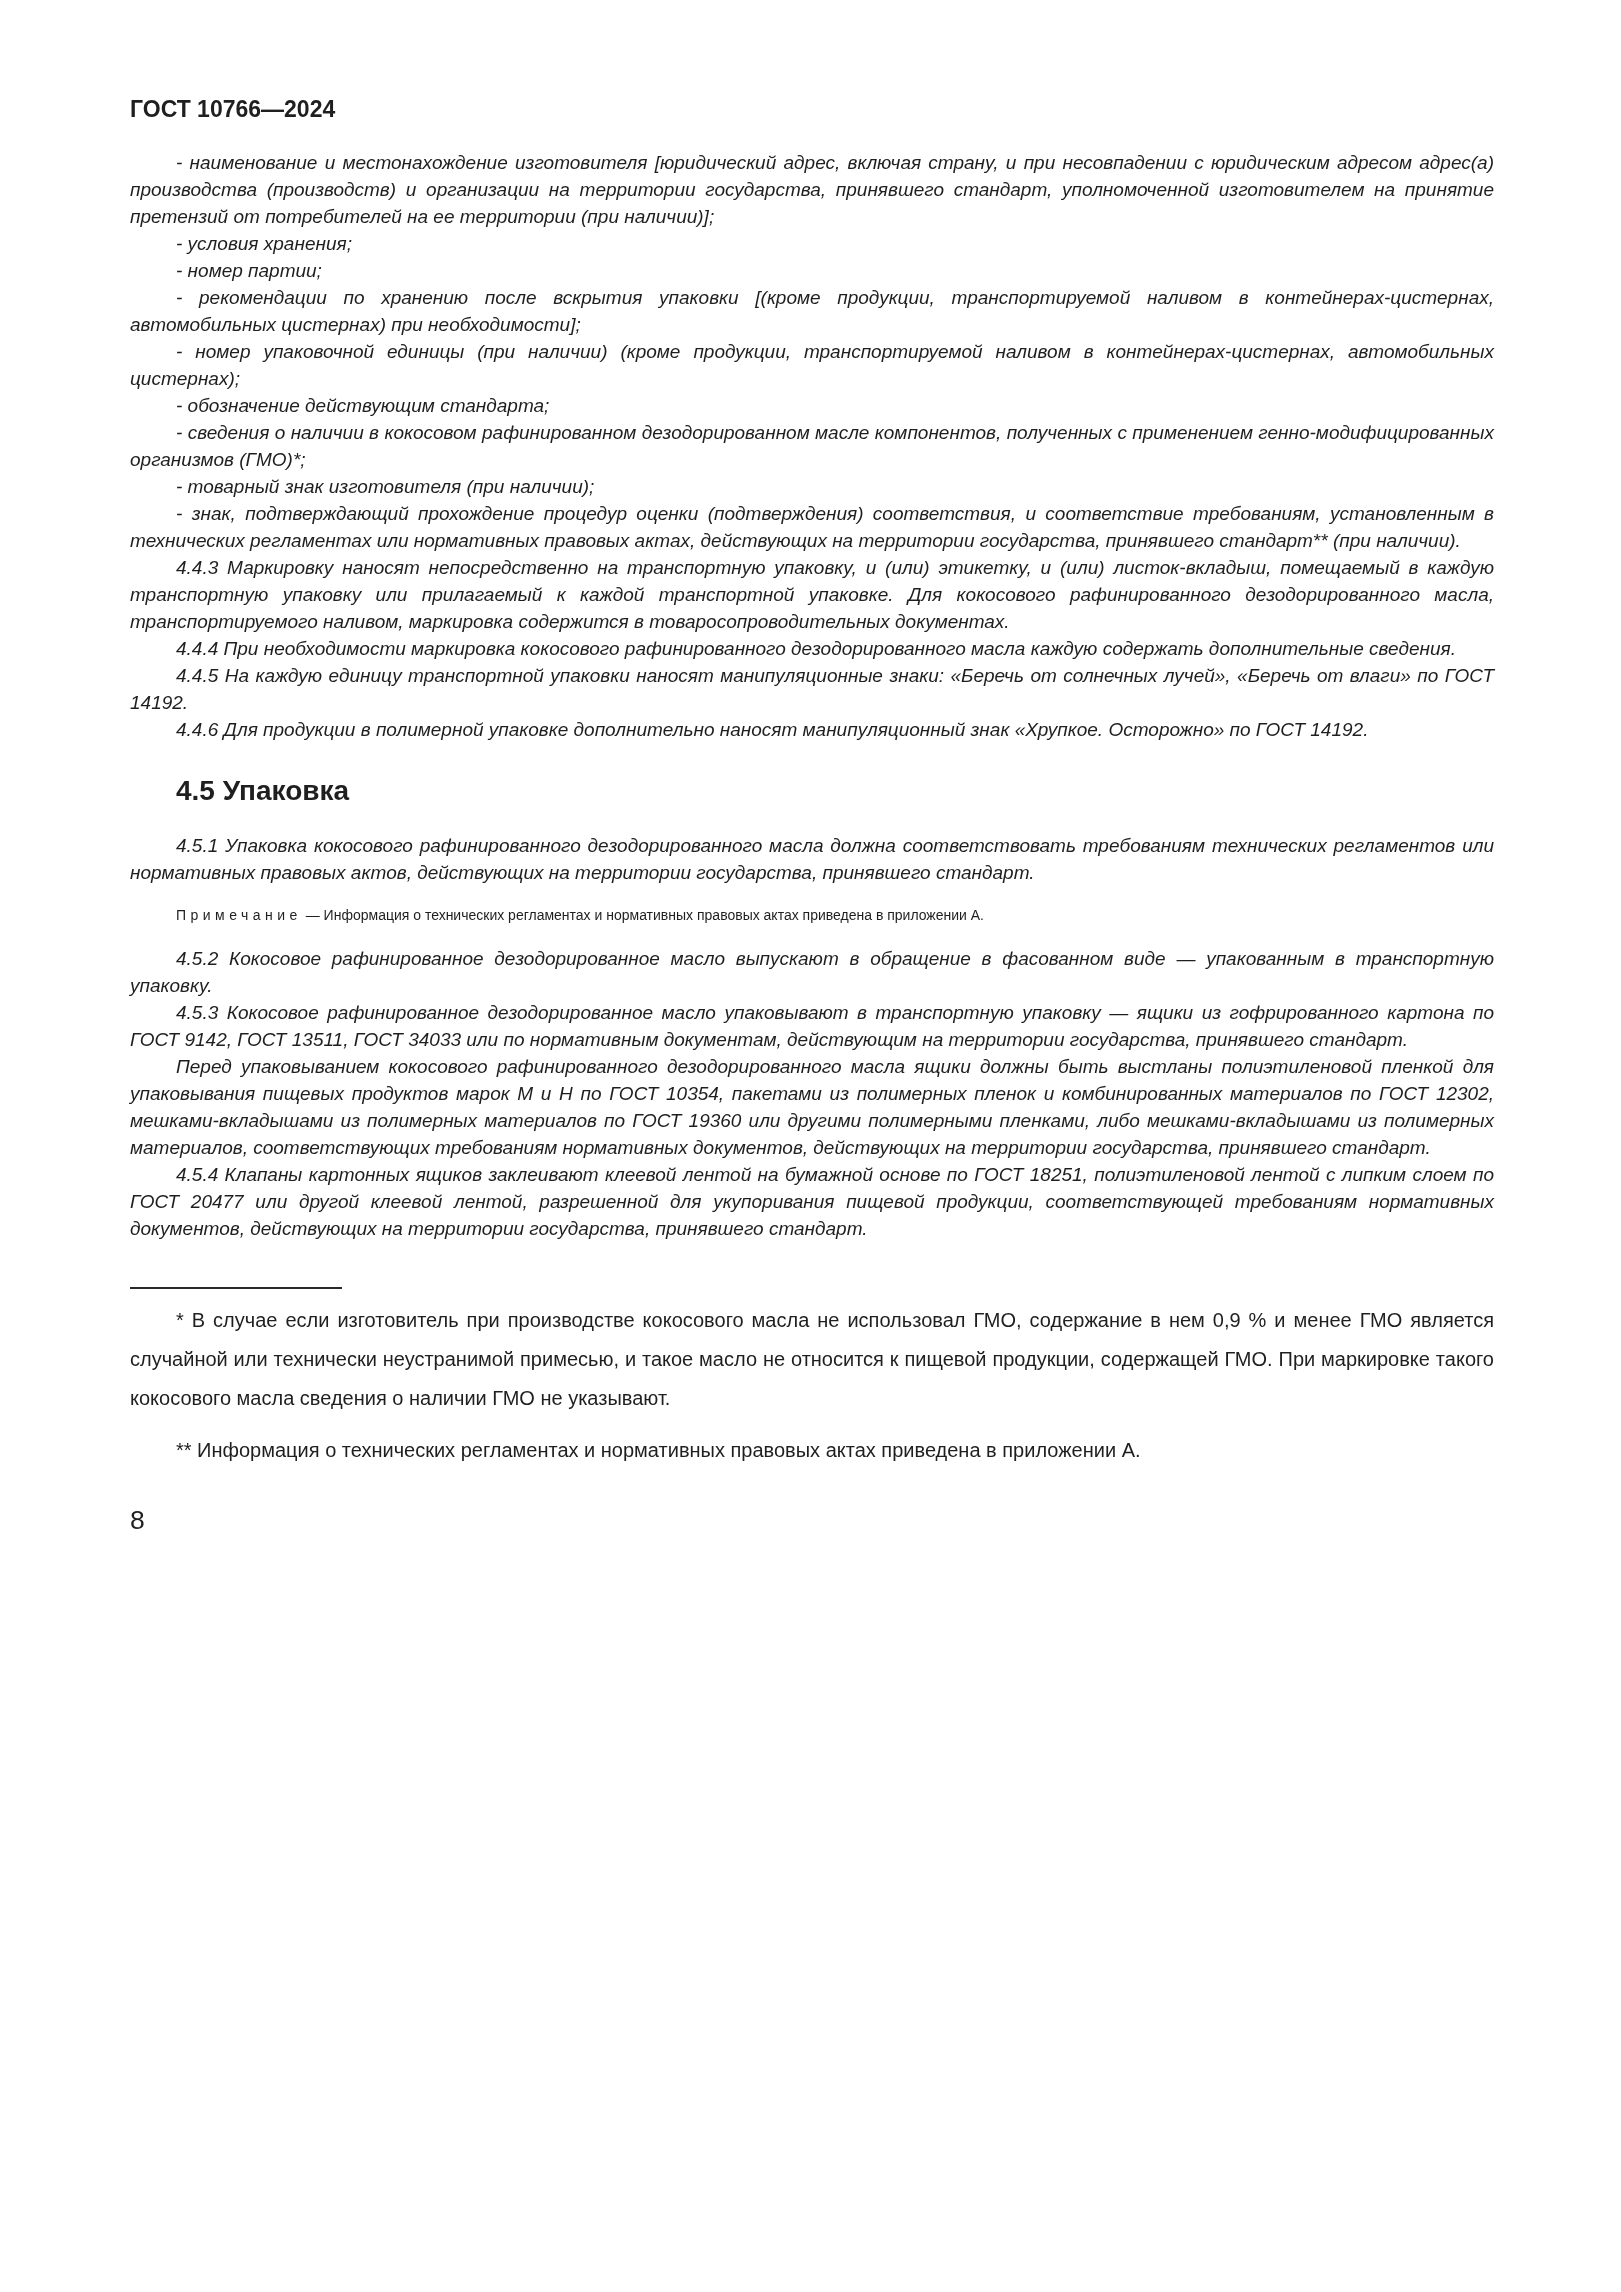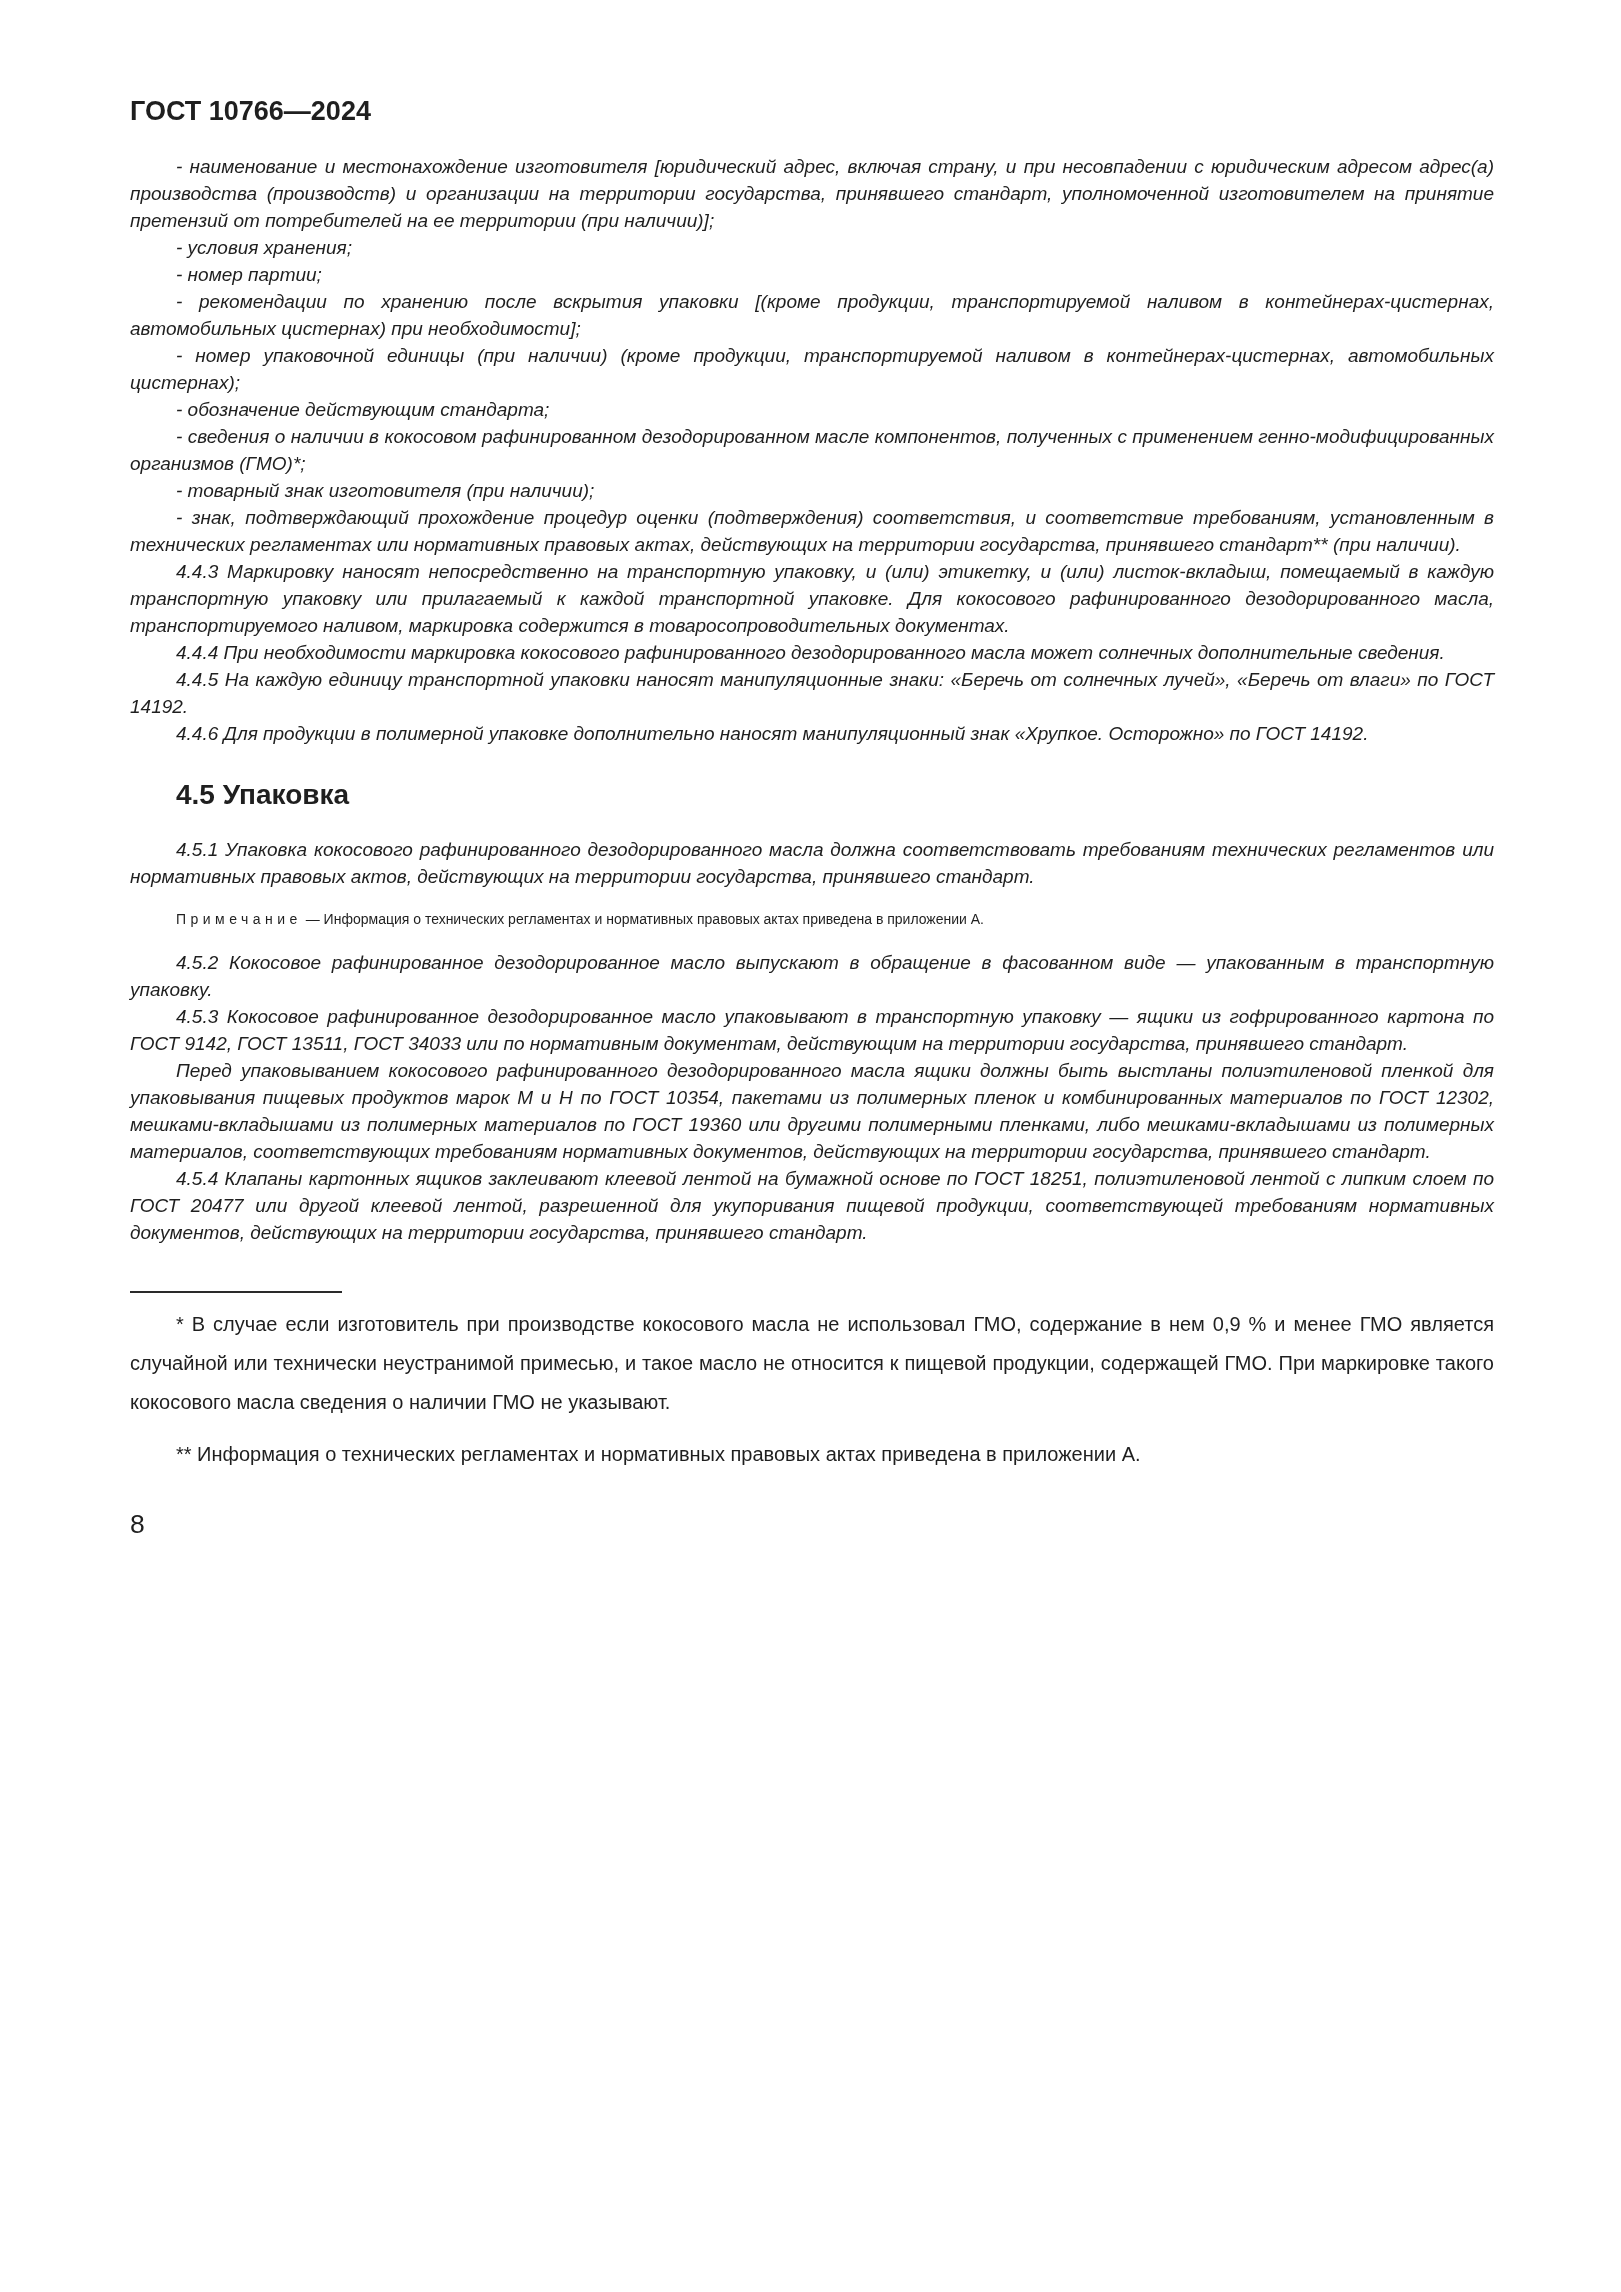--- a/index.html
+++ b/index.html
@@ -13,21 +13,21 @@
     color: #1f1f1f;
     overflow: hidden;
   }
   .content {
     position: absolute;
     left: 130px;
     top: 96px;
     width: 1364px;
   }
   .doc-header {
-    font-size: 27px;
+    font-size: 23px;
     font-weight: bold;
     margin-bottom: 25.5px;
   }
   .para {
     font-size: 19px;
     line-height: 27px;
     text-align: justify;
     text-indent: 46px;
     hyphens: auto;
     font-style: italic;
@@ -86,21 +86,21 @@
     <p class="para">- условия хранения;</p>
     <p class="para">- номер партии;</p>
     <p class="para">- рекомендации по хранению после вскрытия упаковки [(кроме продукции, транспортируемой наливом в контейнерах-цистернах, автомобильных цистернах) при необходимости];</p>
     <p class="para">- номер упаковочной единицы (при наличии) (кроме продукции, транспортируемой наливом в контейнерах-цистернах, автомобильных цистернах);</p>
     <p class="para">- обозначение действующим стандарта;</p>
     <p class="para">- сведения о наличии в кокосовом рафинированном дезодорированном масле компонентов, полученных с применением генно-модифицированных организмов (ГМО)*;</p>
     <p class="para">- товарный знак изготовителя (при наличии);</p>
     <p class="para">- знак, подтверждающий прохождение процедур оценки (подтверждения) соответствия, и соответствие требованиям, установленным в технических регламентах или нормативных правовых актах, действующих на территории государства, принявшего стандарт** (при наличии).</p>
 
     <p class="para">4.4.3 Маркировку наносят непосредственно на транспортную упаковку, и (или) этикетку, и (или) листок-вкладыш, помещаемый в каждую транспортную упаковку или прилагаемый к каждой транспортной упаковке. Для кокосового рафинированного дезодорированного масла, транспортируемого наливом, маркировка содержится в товаросопроводительных документах.</p>
-    <p class="para">4.4.4 При необходимости маркировка кокосового рафинированного дезодорированного масла может солнечных дополнительные сведения.</p>
+    <p class="para">4.4.4 При необходимости маркировка кокосового рафинированного дезодорированного масла каждую содержать дополнительные сведения.</p>
     <p class="para">4.4.5 На каждую единицу транспортной упаковки наносят манипуляционные знаки: «Беречь от солнечных лучей», «Беречь от влаги» по ГОСТ 14192.</p>
     <p class="para">4.4.6 Для продукции в полимерной упаковке дополнительно наносят манипуляционный знак «Хрупкое. Осторожно» по ГОСТ 14192.</p>
 
     <h2 class="heading">4.5 Упаковка</h2>
 
     <p class="para">4.5.1 Упаковка кокосового рафинированного дезодорированного масла должна соответствовать требованиям технических регламентов или нормативных правовых актов, действующих на территории государства, принявшего стандарт.</p>
 
     <p class="note"><span class="note-label">Примечание</span><span>— Информация о технических регламентах и нормативных правовых актах приведена в приложении А.</span></p>
 
     <p class="para">4.5.2 Кокосовое рафинированное дезодорированное масло выпускают в обращение в фасованном виде — упакованным в транспортную упаковку.</p>

